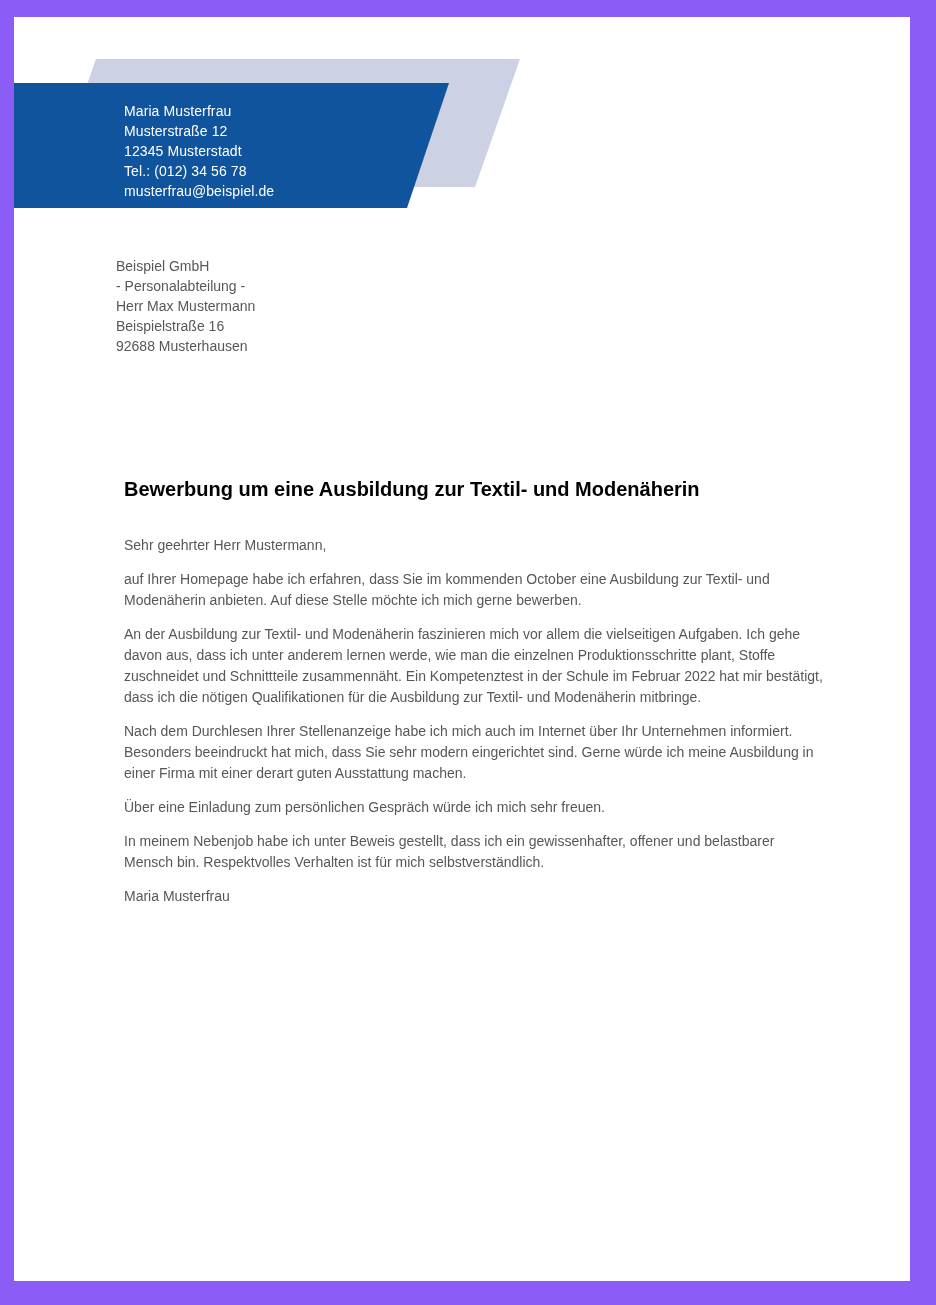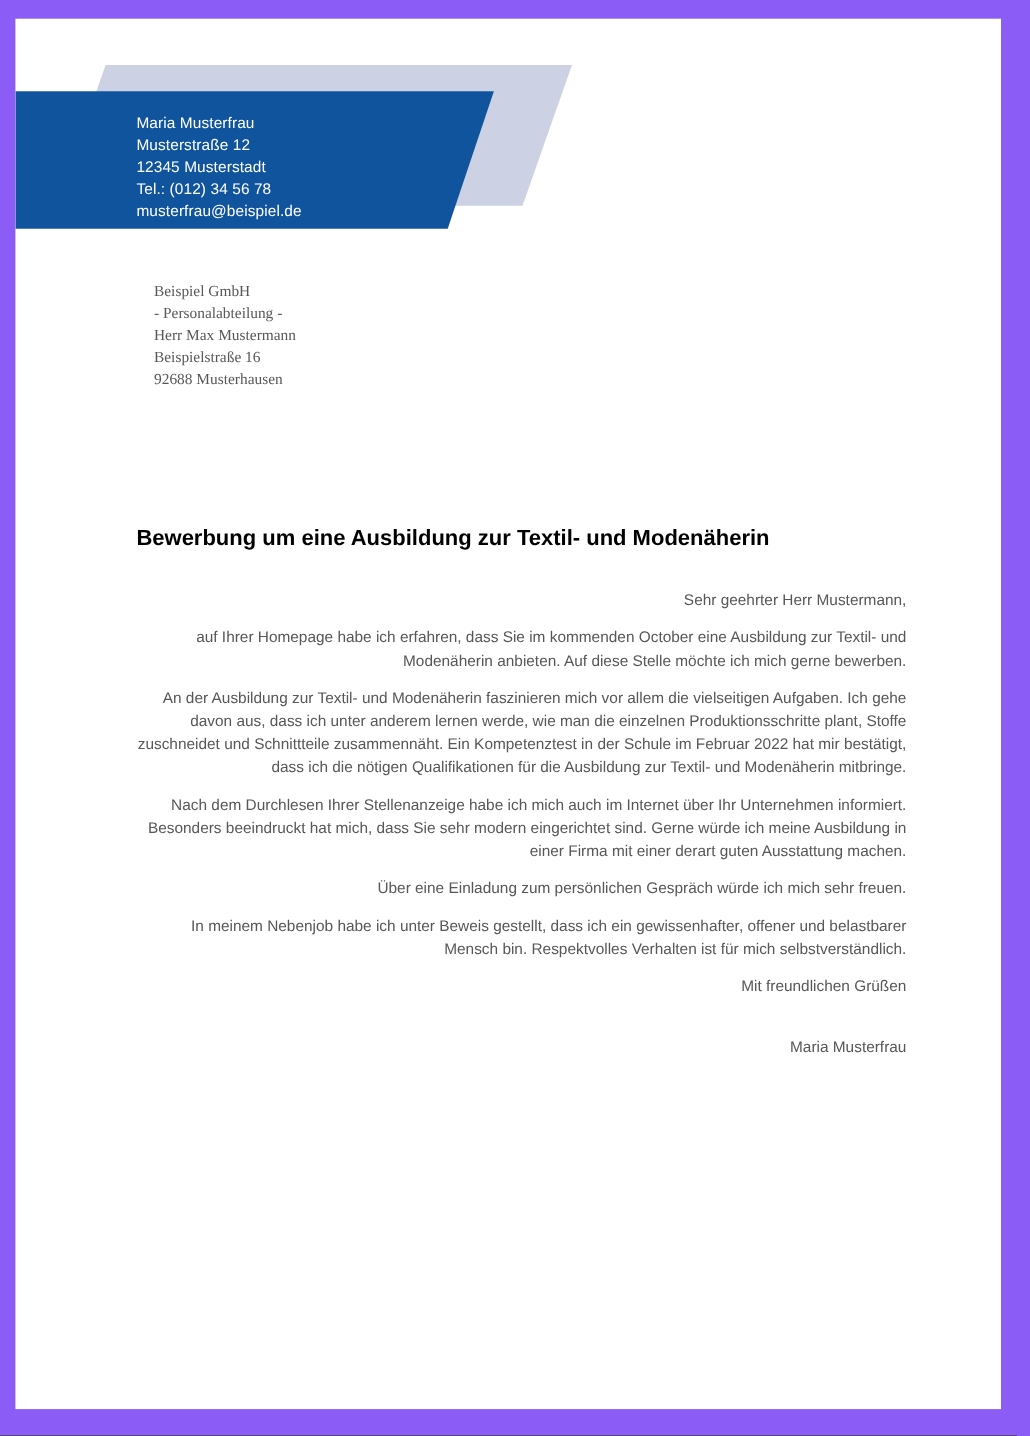--- a/index.html
+++ b/index.html
@@ -33,26 +33,25 @@
     position: absolute;
     left: 110px;
     top: 84px;
     font-size: 14px;
     line-height: 20px;
     color: #ffffff;
     letter-spacing: 0.1px;
   }
   .recipient {
     position: absolute;
-    left: 126px;
+    left: 102px;
     top: 239px;
     font-size: 14px;
     line-height: 20px;
     color: #575757;
-    font-family: Liberation Serif, serif;
   }
   .date {
     position: absolute;
     left: 110px;
     top: 404px;
     width: 700px;
     text-align: right;
     font-size: 14px;
     line-height: 20px;
     color: #575757;
@@ -71,21 +70,20 @@
     position: absolute;
     left: 110px;
     top: 518px;
     width: 700px;
     font-size: 14px;
     line-height: 21px;
     color: #575757;
   }
   .letter-body p {
     margin: 0 0 13px 0;
-    text-align: right;
   }
   .letter-body p.closing {
     margin-bottom: 34px;
   }
   .letter-body p.signature {
     margin-bottom: 0;
   }
 </style>
 </head>
 <body>
@@ -117,18 +115,17 @@
 
     <div class="subject">Bewerbung um eine Ausbildung zur Textil- und Modenäherin</div>
 
     <div class="letter-body">
       <p class="salutation">Sehr geehrter Herr Mustermann,</p>
       <p>auf Ihrer Homepage habe ich erfahren, dass Sie im kommenden October eine Ausbildung zur Textil- und Modenäherin anbieten. Auf diese Stelle möchte ich mich gerne bewerben.</p>
       <p>An der Ausbildung zur Textil- und Modenäherin faszinieren mich vor allem die vielseitigen Aufgaben. Ich gehe davon aus, dass ich unter anderem lernen werde, wie man die einzelnen Produktionsschritte plant, Stoffe zuschneidet und Schnittteile zusammennäht. Ein Kompetenztest in der Schule im Februar 2022 hat mir bestätigt, dass ich die nötigen Qualifikationen für die Ausbildung zur Textil- und Modenäherin mitbringe.</p>
       <p>Nach dem Durchlesen Ihrer Stellenanzeige habe ich mich auch im Internet über Ihr Unternehmen informiert. Besonders beeindruckt hat mich, dass Sie sehr modern eingerichtet sind. Gerne würde ich meine Ausbildung in einer Firma mit einer derart guten Ausstattung machen.</p>
       <p>Über eine Einladung zum persönlichen Gespräch würde ich mich sehr freuen.</p>
       <p>In meinem Nebenjob habe ich unter Beweis gestellt, dass ich ein gewissenhafter, offener und belastbarer Mensch bin. Respektvolles Verhalten ist für mich selbstverständlich.</p>
-      <p class="closing">Mit freundlichen Grüßen</p>
       <p class="signature">Maria Musterfrau</p>
     </div>
 
   </div>
 </div>
 
 </body></html>

